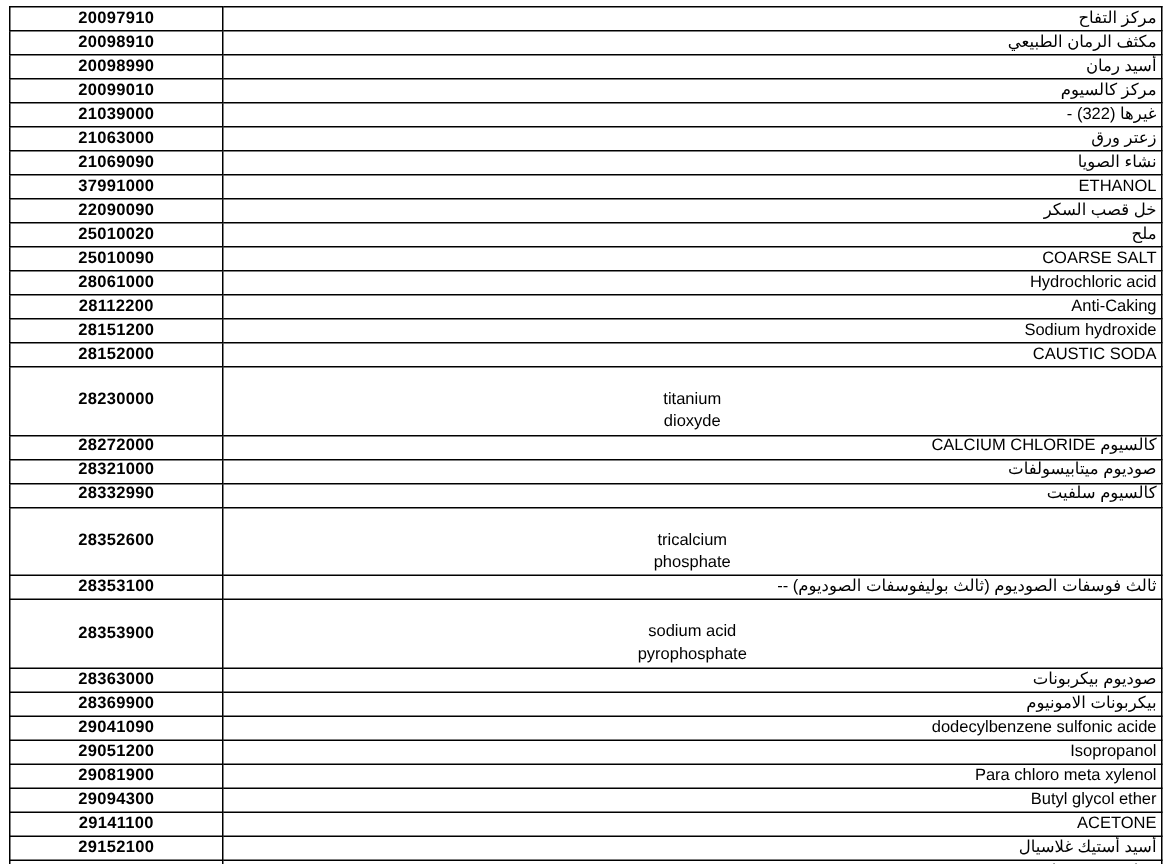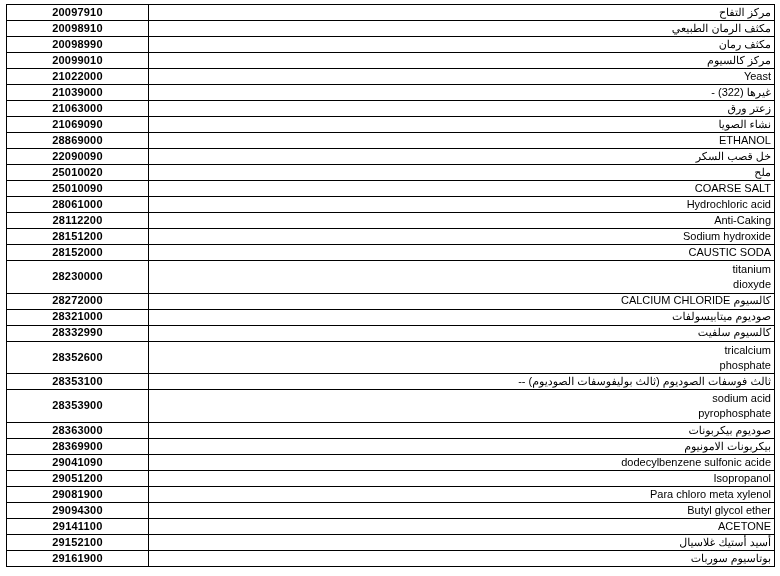--- a/index.html
+++ b/index.html
@@ -42,22 +42,23 @@
     font-size: 11px;
     letter-spacing: 0.2px;
     margin-left: 32px;
   }
   td.desc {
     text-align: right;
     font-weight: normal;
   }
   td.desc.two-line {
     line-height: 1.35;
-    padding-top: 1px;
+    padding-top: 14px;
     padding-bottom: 1px;
+    text-align: center;
   }
 </style>
 </head>
 <body>
 
 <div class="sheet">
   <table class="codes">
     <colgroup>
       <col class="c-code">
       <col class="c-desc">
@@ -66,44 +67,40 @@
         <tr>
           <td class="code">20097910</td>
           <td class="desc">مركز التفاح</td>
         </tr>
         <tr>
           <td class="code">20098910</td>
           <td class="desc">مكثف الرمان الطبيعي</td>
         </tr>
         <tr>
           <td class="code">20098990</td>
-          <td class="desc">مكثف رمان</td>
+          <td class="desc">أسيد رمان</td>
         </tr>
         <tr>
           <td class="code">20099010</td>
           <td class="desc">مركز كالسيوم</td>
-        </tr>
-        <tr>
-          <td class="code">21022000</td>
-          <td class="desc">Yeast</td>
         </tr>
         <tr>
           <td class="code">21039000</td>
           <td class="desc">- غيرها (322)</td>
         </tr>
         <tr>
           <td class="code">21063000</td>
           <td class="desc">زعتر ورق</td>
         </tr>
         <tr>
           <td class="code">21069090</td>
           <td class="desc">نشاء الصويا</td>
         </tr>
         <tr>
-          <td class="code">28869000</td>
+          <td class="code">37991000</td>
           <td class="desc">ETHANOL</td>
         </tr>
         <tr>
           <td class="code">22090090</td>
           <td class="desc">خل قصب السكر</td>
         </tr>
         <tr>
           <td class="code">25010020</td>
           <td class="desc">ملح</td>
         </tr>

